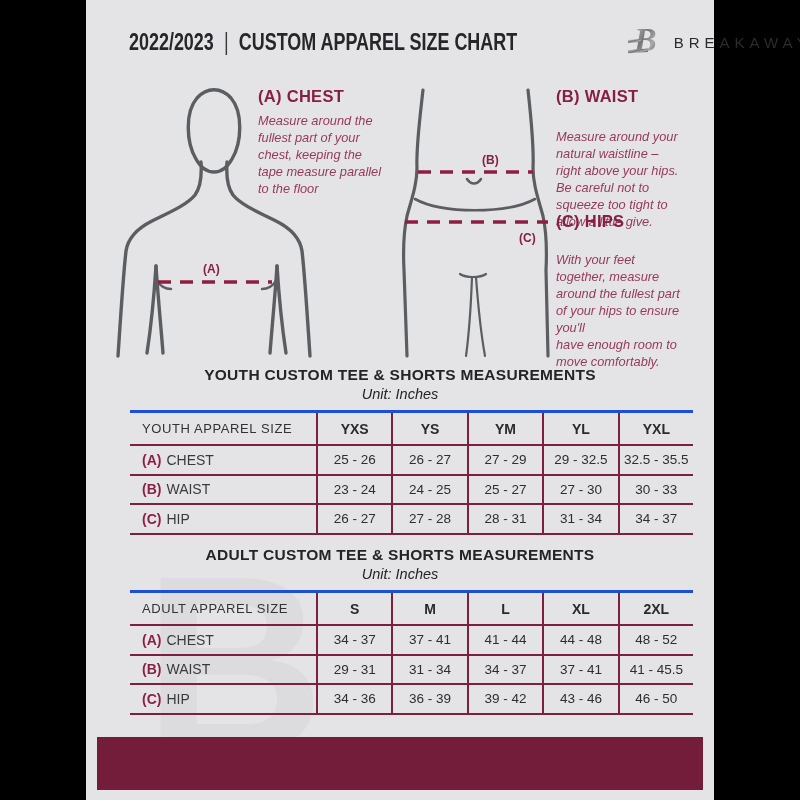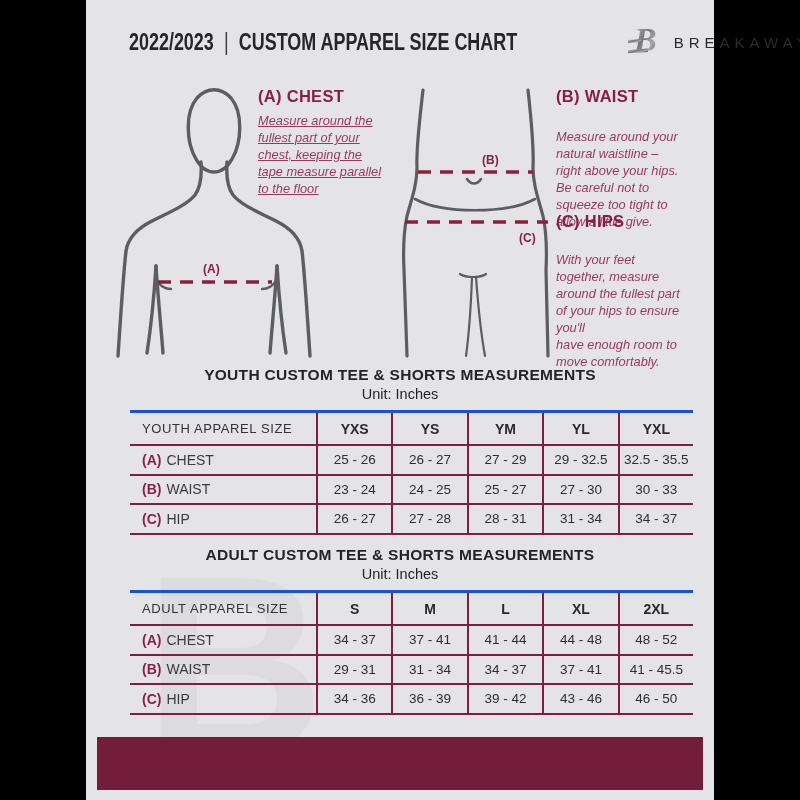--- a/index.html
+++ b/index.html
@@ -23,21 +23,21 @@
   
   .fig{position:absolute;z-index:1;}
   .g-head{position:absolute;font-weight:bold;font-size:16.5px;color:#871f42;letter-spacing:.3px;z-index:2;}
   .g-body{position:absolute;font-style:italic;font-size:12.8px;line-height:1.33;color:#98395a;
           white-space:pre-line;z-index:2;}
   .marker{position:absolute;font-weight:bold;font-size:12px;color:#871f42;z-index:2;}
 
   
   .sec-title{position:absolute;left:0;width:628px;text-align:center;font-weight:bold;
              font-size:15.5px;color:#242426;letter-spacing:.3px;z-index:2;}
-  .sec-unit{position:absolute;left:0;width:628px;text-align:center;
+  .sec-unit{position:absolute;left:0;width:628px;text-align:center;font-style:italic;
             font-size:14.5px;color:#242426;z-index:2;}
   .size-table{position:absolute;left:44px;width:563px;border-top:3px solid #1d4ed8;
               border-bottom:2px solid #7d2040;z-index:2;}
   .tr{display:flex;}
   .tr + .tr{border-top:2px solid #7d2040;}
   .td{display:flex;align-items:center;box-sizing:border-box;}
   .td:first-child{width:186px;padding-left:12px;}
   .td:not(:first-child){flex:1;justify-content:center;border-left:2px solid #7d2040;text-align:center;}
   .thead .td{height:31px;}
   .tr:not(.thead) .td{height:27.5px;}
@@ -110,21 +110,21 @@
       </g>
       <line x1="28" y1="84" x2="143" y2="84" stroke="#8e1e3f" stroke-width="3.6" stroke-dasharray="13 9"></line>
       <line x1="15" y1="134" x2="158" y2="134" stroke="#8e1e3f" stroke-width="3.6" stroke-dasharray="13 9"></line>
     </svg>
 
     <span class="marker" style="left:117px;top:262px;">(A)</span>
     <span class="marker" style="left:396px;top:153px;">(B)</span>
     <span class="marker" style="left:433px;top:231px;">(C)</span>
 
     <div class="g-head" style="left:172px;top:87px;">(A) CHEST</div>
-    <div class="g-body" style="left:172px;top:112px;width:150px;text-decoration:underline;">Measure around the
+    <div class="g-body" style="left:172px;top:112px;width:150px;">Measure around the
 fullest part of your
 chest, keeping the
 tape measure parallel
 to the floor</div>
 
     <div class="g-head" style="left:470px;top:87px;">(B) WAIST</div>
     <div class="g-body" style="left:470px;top:128px;width:158px;">Measure around your
 natural waistline –
 right above your hips.
 Be careful not to

